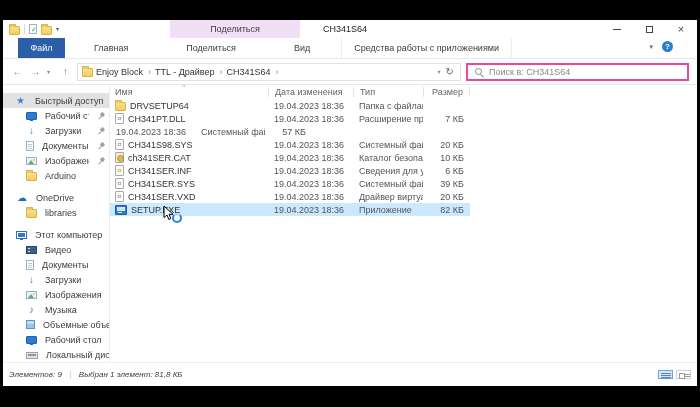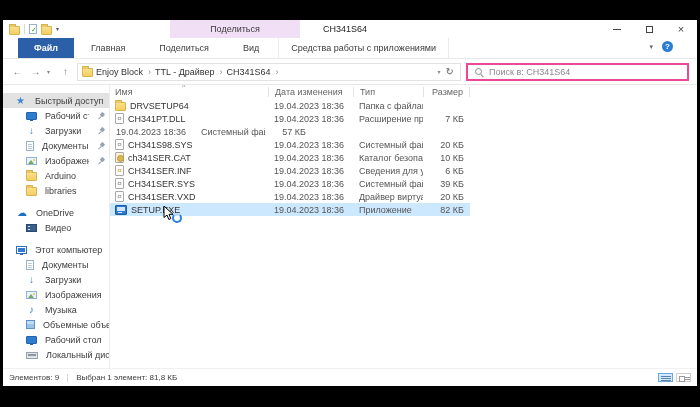--- a/index.html
+++ b/index.html
@@ -21,23 +21,23 @@
   .win-title { position:absolute; left:320px; font-size:9px; color:#222; white-space:nowrap; }
   .win-controls { margin-left:auto; display:flex; height:18px; }
   .win-btn { width:32px; height:18px; display:flex; align-items:center; justify-content:center; color:#444; }
   .glyph-min { width:8px; height:1px; background:#444; }
   .glyph-max { width:7px; height:7px; border:1px solid #444; }
   .glyph-close { font-size:11px; line-height:11px; }
 
   
   .tabrow { height:21px; display:flex; align-items:stretch; border-bottom:1px solid #e8e8e8;
             position:relative; flex:none; font-size:9px; }
-  .file-tab { margin-left:15px; width:56px; background:#2b5fa8; color:#fff;
-              display:flex; align-items:center; justify-content:center;font-weight:bold; }
-  .rtab { display:flex; align-items:center; padding:0 17px; color:#3c3c3c; }
+  .file-tab { margin-left:15px; width:47px; background:#2b5fa8; color:#fff;
+              display:flex; align-items:center; justify-content:center; }
+  .rtab { display:flex; align-items:center; padding:0 29px; color:#3c3c3c; }
   .ctx-tab { display:flex; align-items:center; padding:0 12px; margin-left:2px;
              border-left:1px solid #ececec; border-right:1px solid #ececec; background:#fff; }
   .ribbon-right { position:absolute; right:24px; top:3px; display:flex; gap:9px; align-items:center; }
   .collapse-caret { font-size:7px; color:#666; }
   .help-circle { width:11px; height:11px; border-radius:50%; background:#2b7cd3; color:#fff;
                  font-size:8px; display:flex; align-items:center; justify-content:center; font-weight:bold; }
 
   
   .addrrow { height:26px; display:flex; align-items:center; border-bottom:1px solid #e8e8e8;
              padding:0 8px; gap:5px; flex:none; font-size:9px; }
@@ -88,22 +88,22 @@
 
   .frow { display:flex; height:13px; align-items:center; width:360px; }
   .frow.sel { background:#cce8ff; }
   .fc { overflow:hidden; white-space:nowrap; }
   .fc-name { width:158px; display:flex; align-items:center; gap:4px; padding-left:5px; color:#333; }
   .fc-date { width:85px; padding-left:6px; color:#555; }
   .fc-type { width:70px; padding-left:6px; color:#555; }
   .fc-size { width:47px; text-align:right; padding-right:6px; color:#555; }
 
   
-  .statusbar { height:18px; flex:none; display:flex; align-items:center; font-size:8px;
-               color:#3c3c3c; padding:0 6px; gap:8px; border-top:1px solid #f0f0f0; }
+  .statusbar { height:24px; flex:none; display:flex; align-items:center; font-size:8px;
+               color:#3c3c3c; padding:0 6px; gap:8px; border-top:1px solid #f0f0f0;font-style:italic; }
   .status-sep { width:1px; height:8px; background:#d8d8d8; }
   .view-btns { margin-left:auto; display:flex; gap:3px; align-items:center; }
   .view-details { position:relative; width:15px; height:9px; border:1px solid #66a8e0; background:#d3e9fb; }
   .view-details::before { content:""; position:absolute; left:2px; top:2px; width:10px; height:1px;
                           background:#5b82a8; box-shadow:0 2px 0 #5b82a8, 0 4px 0 #5b82a8; }
   .view-large { position:relative; width:15px; height:9px; border:1px solid #cfcfcf; background:#fff; }
   .view-large::before { content:""; position:absolute; left:2px; top:2px; width:4px; height:4px; border:1px solid #9a9a9a; }
   .view-large::after { content:""; position:absolute; left:8px; top:3px; width:5px; height:1px;
                        background:#9a9a9a; box-shadow:0 2px 0 #9a9a9a; }
 
@@ -268,41 +268,41 @@
             <span class="side-label">Изображения</span>
             <span class="pin show"></span>
           </div>
 
           <div class="side-item lvl-1">
             <span class="ico ic-folder"></span>
             <span class="side-label">Arduino</span>
 
           </div>
 
-          <div class="side-item lvl-1">
-            <span class="ico ic-folder"></span>
-            <span class="side-label">libraries</span>
-
-          </div>
-
           <div class="side-item gap lvl-0">
             <span class="ico ic-cloud"></span>
             <span class="side-label">OneDrive</span>
 
           </div>
 
           <div class="side-item lvl-1">
-            <span class="ico ic-video"></span>
-            <span class="side-label">Видео</span>
+            <span class="ico ic-folder"></span>
+            <span class="side-label">libraries</span>
 
           </div>
 
           <div class="side-item gap lvl-0">
             <span class="ico ic-computer"></span>
             <span class="side-label">Этот компьютер</span>
+
+          </div>
+
+          <div class="side-item lvl-1">
+            <span class="ico ic-video"></span>
+            <span class="side-label">Видео</span>
 
           </div>
 
           <div class="side-item lvl-1">
             <span class="ico ic-document"></span>
             <span class="side-label">Документы</span>
 
           </div>
 
           <div class="side-item lvl-1">

